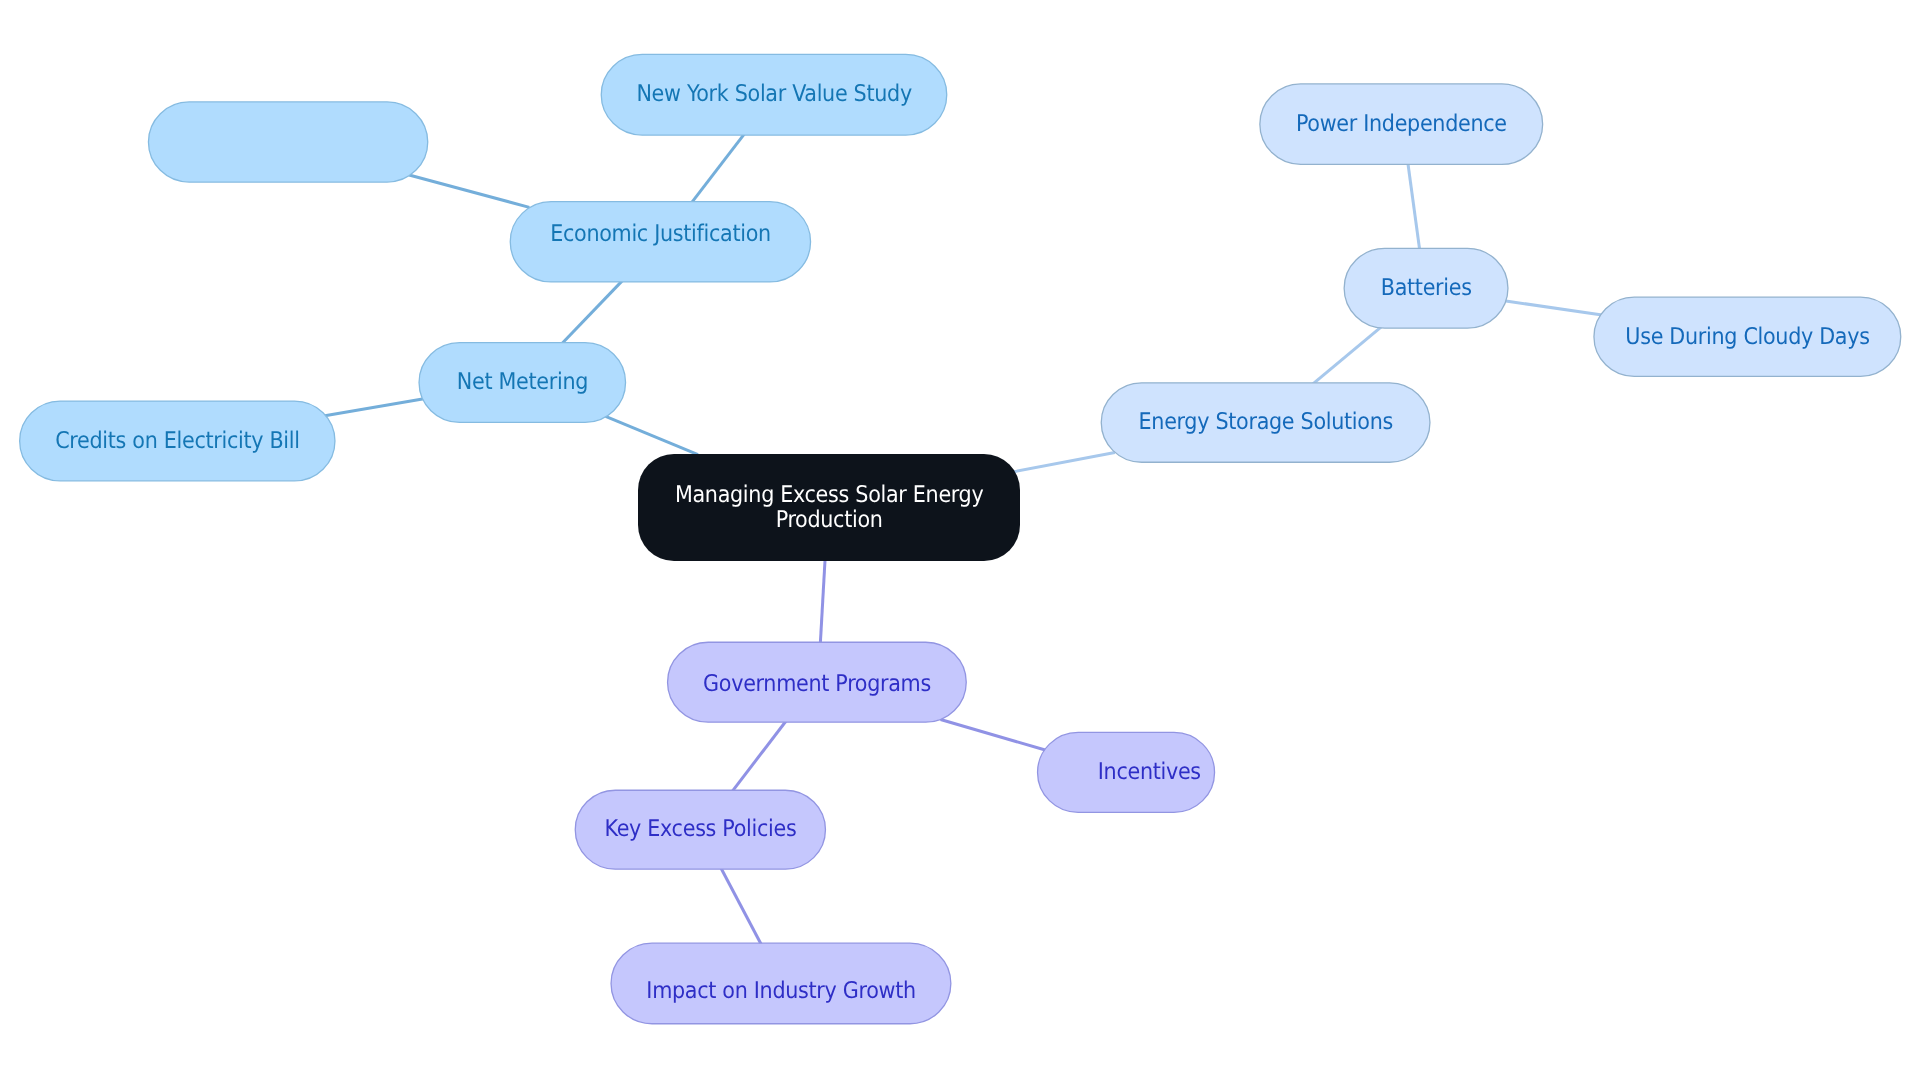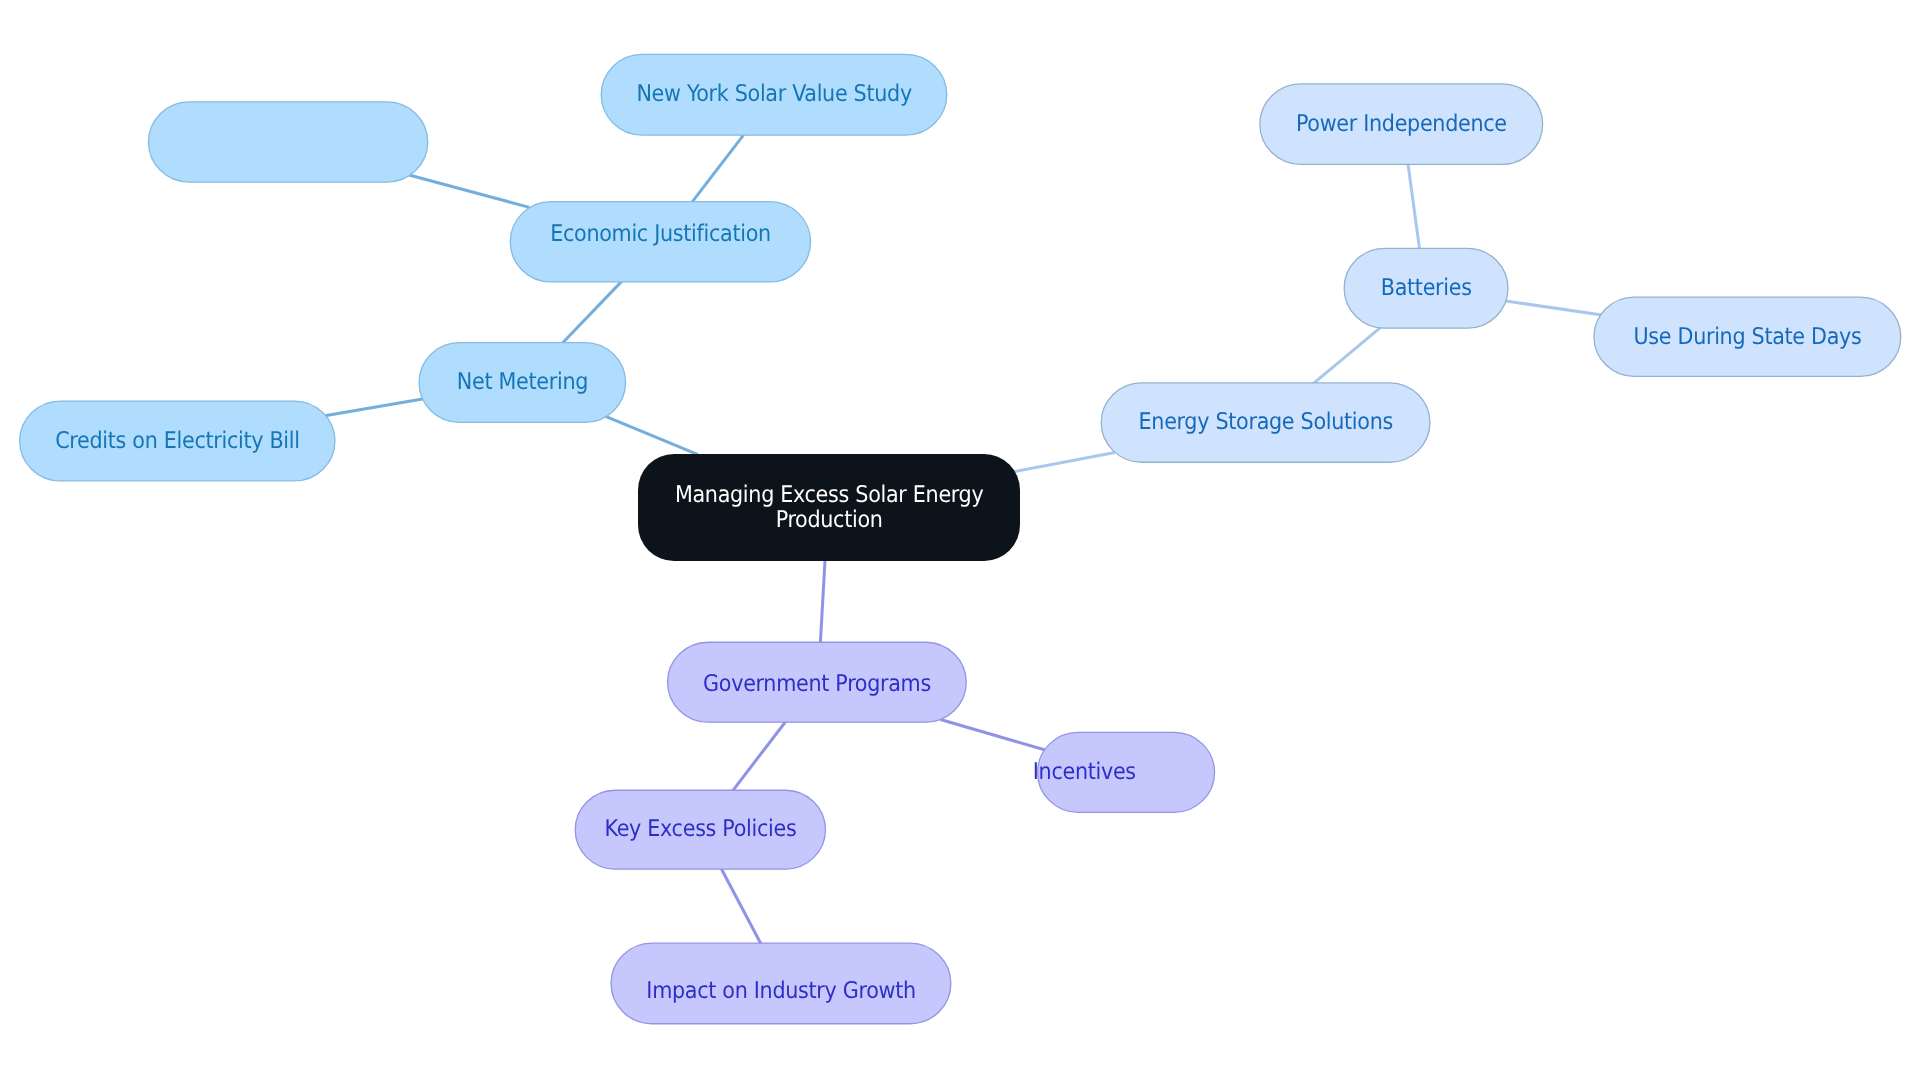--- a/index.html
+++ b/index.html
@@ -81,27 +81,27 @@
   <div class="node n-lblue" style="left: 1100.6px; top: 382.2px; width: 330px; height: 80.7px;">
     <span class="label">Energy Storage Solutions</span>
   </div>
   <div class="node n-lblue" style="left: 1343.5px; top: 247.7px; width: 165.1px; height: 81.1px;">
     <span class="label">Batteries</span>
   </div>
   <div class="node n-lblue" style="left: 1259.2px; top: 83.3px; width: 284.1px; height: 81.7px;">
     <span class="label">Power Independence</span>
   </div>
   <div class="node n-lblue" style="left: 1593.3px; top: 296.5px; width: 308.1px; height: 80.6px;">
-    <span class="label">Use During State Days</span>
+    <span class="label">Use During Cloudy Days</span>
   </div>
 
   <div class="node n-purple" style="left: 666.9px; top: 641.6px; width: 300px; height: 86px;">
     <span class="label">Government Programs</span>
   </div>
-  <div class="node n-purple" style="left: 995px; top: 731.8px; width: 178.3px; height: 81.2px;">
+  <div class="node n-purple" style="left: 1060px; top: 731.8px; width: 178.3px; height: 81.2px;">
     <span class="label">Incentives</span>
   </div>
   <div class="node n-purple" style="left: 574.6px; top: 789.6px; width: 251.5px; height: 80.2px;">
     <span class="label">Key Excess Policies</span>
   </div>
   <div class="node n-purple" style="left: 610.4px; top: 942.5px; width: 341.1px; height: 97px;">
     <span class="label">Impact on Industry Growth</span>
   </div>
 
 </div>

